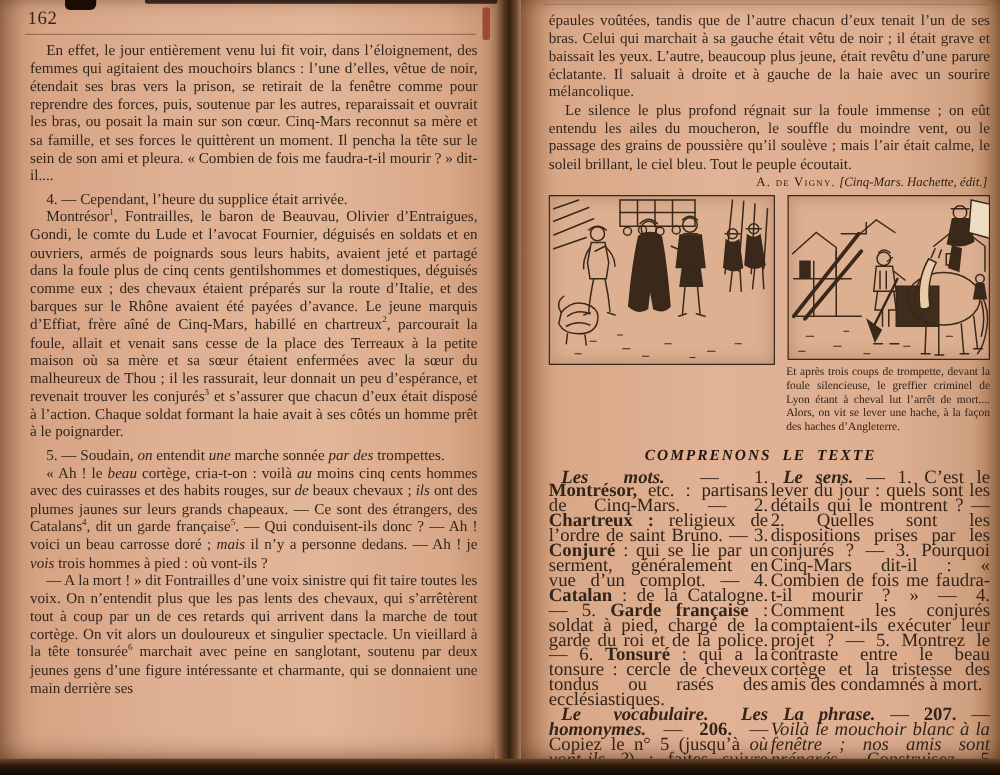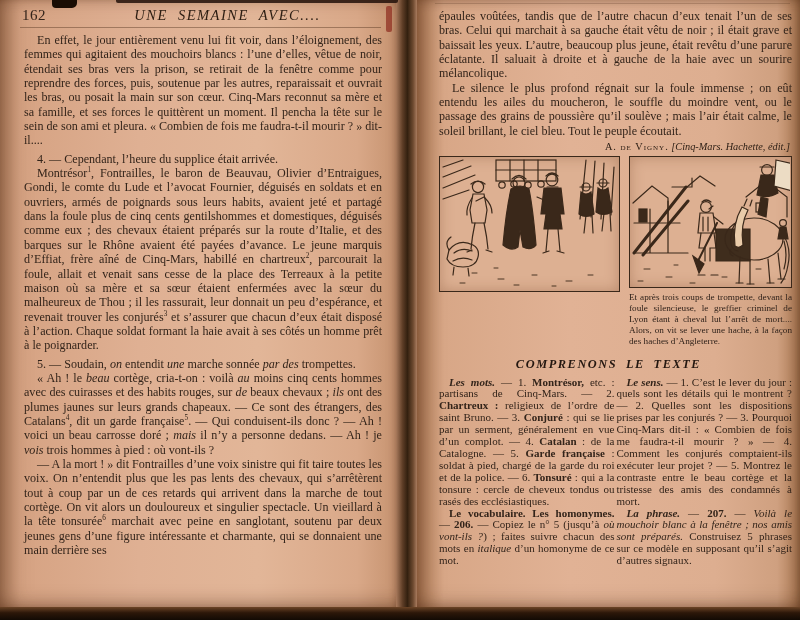--- a/index.html
+++ b/index.html
@@ -51,38 +51,37 @@
   .body-text p.no-indent{text-indent:0;}
   sup{font-size:60%;line-height:0;}
 
   .attribution{font-size:10.3px;text-align:right;margin:3px 10px 2px 0;color:#2f2016;}
   .attribution .author{font-variant:small-caps;letter-spacing:1px;}
   .attribution .source{font-style:italic;}
 
   .illustrations{display:flex;gap:9px;margin:4px 8px 0 22px;}
   .figure{display:flex;flex-direction:column;}
   .figure-1{width:181px;}
-  .figure-2{width:163px;}
+  .figure-2{width:163px;align-items:flex-end;}
   .illus-box{border:1.6px solid #3a281a;background:#ddb092;box-shadow:inset 0 0 14px rgba(120,70,40,.35);}
   .illus-box svg{display:block;}
   .illus-caption{font-size:9.2px;line-height:11.1px;text-align:justify;margin-top:4px;color:#30221a;}
 
   .section-heading{text-align:center;font-style:italic;font-weight:bold;font-size:12.3px;letter-spacing:1.6px;word-spacing:4px;margin:9px 0 5px;color:#241710;}
-  .columns{display:flex;gap:2px;padding:0 8px 0 22px;font-size:11px;line-height:11.9px;text-align:justify;}
+  .columns{display:flex;gap:2px;padding:0 8px 0 22px;font-size:15px;line-height:11.9px;text-align:justify;}
   .columns .col{flex:1;margin:0;text-indent:10px;}
 </style>
 </head>
 <body>
 
 <div class="book">
 
   <div class="page page-left">
     <div class="running-head">
       <span class="folio">162</span>
-      <span class="head-title">UNE SEMAINE AVEC....</span>
     </div>
     <div class="head-rule"></div>
     <div class="body-text">
       <p>En effet, le jour entièrement venu lui fit voir, dans l’éloignement, des femmes qui agitaient des mouchoirs blancs : l’une d’elles, vêtue de noir, étendait ses bras vers la prison, se retirait de la fenêtre comme pour reprendre des forces, puis, soutenue par les autres, reparaissait et ouvrait les bras, ou posait la main sur son cœur. Cinq-Mars reconnut sa mère et sa famille, et ses forces le quittèrent un moment. Il pencha la tête sur le sein de son ami et pleura. « Combien de fois me faudra-t-il mourir ? » dit-il....</p>
       <p class="gap-above">4. — Cependant, l’heure du supplice était arrivée.</p>
       <p>Montrésor<sup>1</sup>, Fontrailles, le baron de Beauvau, Olivier d’Entraigues, Gondi, le comte du Lude et l’avocat Fournier, déguisés en soldats et en ouvriers, armés de poignards sous leurs habits, avaient jeté et partagé dans la foule plus de cinq cents gentilshommes et domestiques, déguisés comme eux ; des chevaux étaient préparés sur la route d’Italie, et des barques sur le Rhône avaient été payées d’avance. Le jeune marquis d’Effiat, frère aîné de Cinq-Mars, habillé en chartreux<sup>2</sup>, parcourait la foule, allait et venait sans cesse de la place des Terreaux à la petite maison où sa mère et sa sœur étaient enfermées avec la sœur du malheureux de Thou ; il les rassurait, leur donnait un peu d’espérance, et revenait trouver les conjurés<sup>3</sup> et s’assurer que chacun d’eux était disposé à l’action. Chaque soldat formant la haie avait à ses côtés un homme prêt à le poignarder.</p>
       <p class="gap-above">5. — Soudain, <i>on</i> entendit <i>une</i> marche sonnée <i>par des</i> trompettes.</p>
       <p>« Ah ! le <i>beau</i> cortège, cria-t-on : voilà <i>au</i> moins cinq cents hommes avec des cuirasses et des habits rouges, sur <i>de</i> beaux chevaux ; <i>ils</i> ont des plumes jaunes sur leurs grands chapeaux. — Ce sont des étrangers, des Catalans<sup>4</sup>, dit un garde française<sup>5</sup>. — Qui conduisent-ils donc ? — Ah ! voici un beau carrosse doré ; <i>mais</i> il n’y a personne dedans. — Ah ! je <i>vois</i> trois hommes à pied : où vont-ils ?</p>
       <p>— A la mort ! » dit Fontrailles d’une voix sinistre qui fit taire toutes les voix. On n’entendit plus que les pas lents des chevaux, qui s’arrêtèrent tout à coup par un de ces retards qui arrivent dans la marche de tout cortège. On vit alors un douloureux et singulier spectacle. Un vieillard à la tête tonsurée<sup>6</sup> marchait avec peine en sanglotant, soutenu par deux jeunes gens d’une figure intéressante et charmante, qui se donnaient une main derrière ses</p>
     </div>
@@ -204,21 +203,21 @@
       </div>
     </div>
 
     <div class="section-heading">COMPRENONS LE TEXTE</div>
     <div class="columns">
       <p class="col"><b style="font-style: italic;">Les mots.</b> — 1. <b>Montrésor,</b> etc. : partisans de Cinq-Mars. — 2. <b>Chartreux :</b> religieux de l’ordre de saint Bruno. — 3. <b>Conjuré</b> : qui se lie par un serment, généralement en vue d’un complot. — 4. <b>Catalan</b> : de la Catalogne. — 5. <b>Garde française</b> : soldat à pied, chargé de la garde du roi et de la police. — 6. <b>Tonsuré</b> : qui a la tonsure : cercle de cheveux tondus ou rasés des ecclésiastiques.</p>
       <p class="col"><b style="font-style: italic;">Le sens.</b> — 1. C’est le lever du jour : quels sont les détails qui le montrent ? — 2. Quelles sont les dispositions prises par les conjurés ? — 3. Pourquoi Cinq-Mars dit-il : « Combien de fois me faudra-t-il mourir ? » — 4. Comment les conjurés comptaient-ils exécuter leur projet ? — 5. Montrez le contraste entre le beau cortège et la tristesse des amis des condamnés à mort.</p>
     </div>
 
     <div class="columns">
-      <p class="col"><b style="">Le vocabulaire. Les homonymes.</b> — <b>206.</b> — Copiez le n° 5 (jusqu’à <i>où vont-ils ?</i>) ; faites suivre chacun des mots en <i>italique</i> d’un homonyme de ce mot.</p>
+      <p class="col"><b style="font-style: italic;">Le vocabulaire. Les homonymes.</b> — <b>206.</b> — Copiez le n° 5 (jusqu’à <i>où vont-ils ?</i>) ; faites suivre chacun des mots en <i>italique</i> d’un homonyme de ce mot.</p>
       <p class="col"><b style="font-style: italic;">La phrase.</b> — <b>207.</b> — <i>Voilà le mouchoir blanc à la fenêtre ; nos amis sont préparés.</i> Construisez 5 phrases sur ce modèle en supposant qu’il s’agit d’autres signaux.</p>
     </div>
   </div>
 
   <div class="top-edge-line"></div>
   <div class="corner-mark"></div>
   <div class="red-mark"></div>
   <div class="bottom-edge"></div>
 </div>
 

